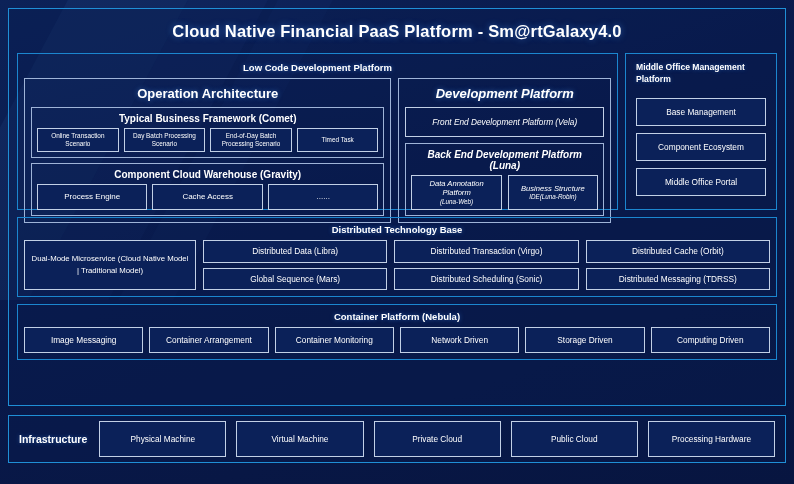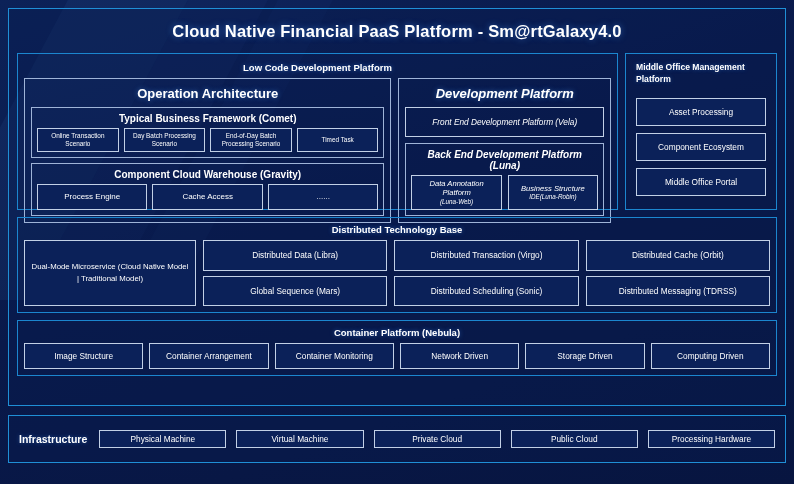--- a/index.html
+++ b/index.html
@@ -219,21 +219,21 @@
     justify-content: space-around;
   }
   #middle-office-list > .frame-node {
     font-size: 8.3px;
     min-height: 28px;
   }
 
   
   #dtb-panel {
     margin-top: 7px;
-    height: 96px;
+    height: 80px;
     padding: 3px 6px 6px 6px;
     box-sizing: border-box;
     display: flex;
     flex-direction: column;
   }
   #dtb-body {
     flex: 1 1 auto;
     display: flex;
     gap: 7px;
   }
@@ -289,21 +289,21 @@
     flex: 0 0 auto;
     font-size: 10.5px;
     font-weight: bold;
     padding-right: 8px;
     text-shadow: 0 0 4px rgba(70,150,255,0.45);
   }
   #infra-row {
     flex: 1 1 auto;
     display: flex;
     gap: 10px;
-    height: 18px;
+    height: 36px;
   }
   #infra-row > .frame-node {
     flex: 1 1 0;
     font-size: 8.3px;
   }
 </style>
 </head>
 <body>
 
 <div id="bg-canvas">
@@ -367,21 +367,21 @@
               </div>
             </div>
           </div>
 
         </div>
       </div>
 
       <div id="middle-office" class="frame-cyan">
         <div id="middle-office-title">Middle Office Management Platform</div>
         <div id="middle-office-list">
-          <div class="frame-node">Asset Processing</div>
+          <div class="frame-node">Base Management</div>
           <div class="frame-node">Component Ecosystem</div>
           <div class="frame-node">Middle Office Portal</div>
         </div>
       </div>
 
     </div>
 
     <div id="dtb-panel" class="frame-cyan">
       <div class="panel-heading">Distributed Technology Base</div>
       <div id="dtb-body">
@@ -397,21 +397,21 @@
         <div class="dtb-col">
           <div class="frame-node">Distributed Cache (Orbit)</div>
           <div class="frame-node">Distributed Messaging (TDRSS)</div>
         </div>
       </div>
     </div>
 
     <div id="container-panel" class="frame-cyan">
       <div class="panel-heading">Container Platform (Nebula)</div>
       <div id="container-row">
-        <div class="frame-node">Image Structure</div>
+        <div class="frame-node">Image Messaging</div>
         <div class="frame-node">Container Arrangement</div>
         <div class="frame-node">Container Monitoring</div>
         <div class="frame-node">Network Driven</div>
         <div class="frame-node">Storage Driven</div>
         <div class="frame-node">Computing Driven</div>
       </div>
     </div>
 
   </div>
 

